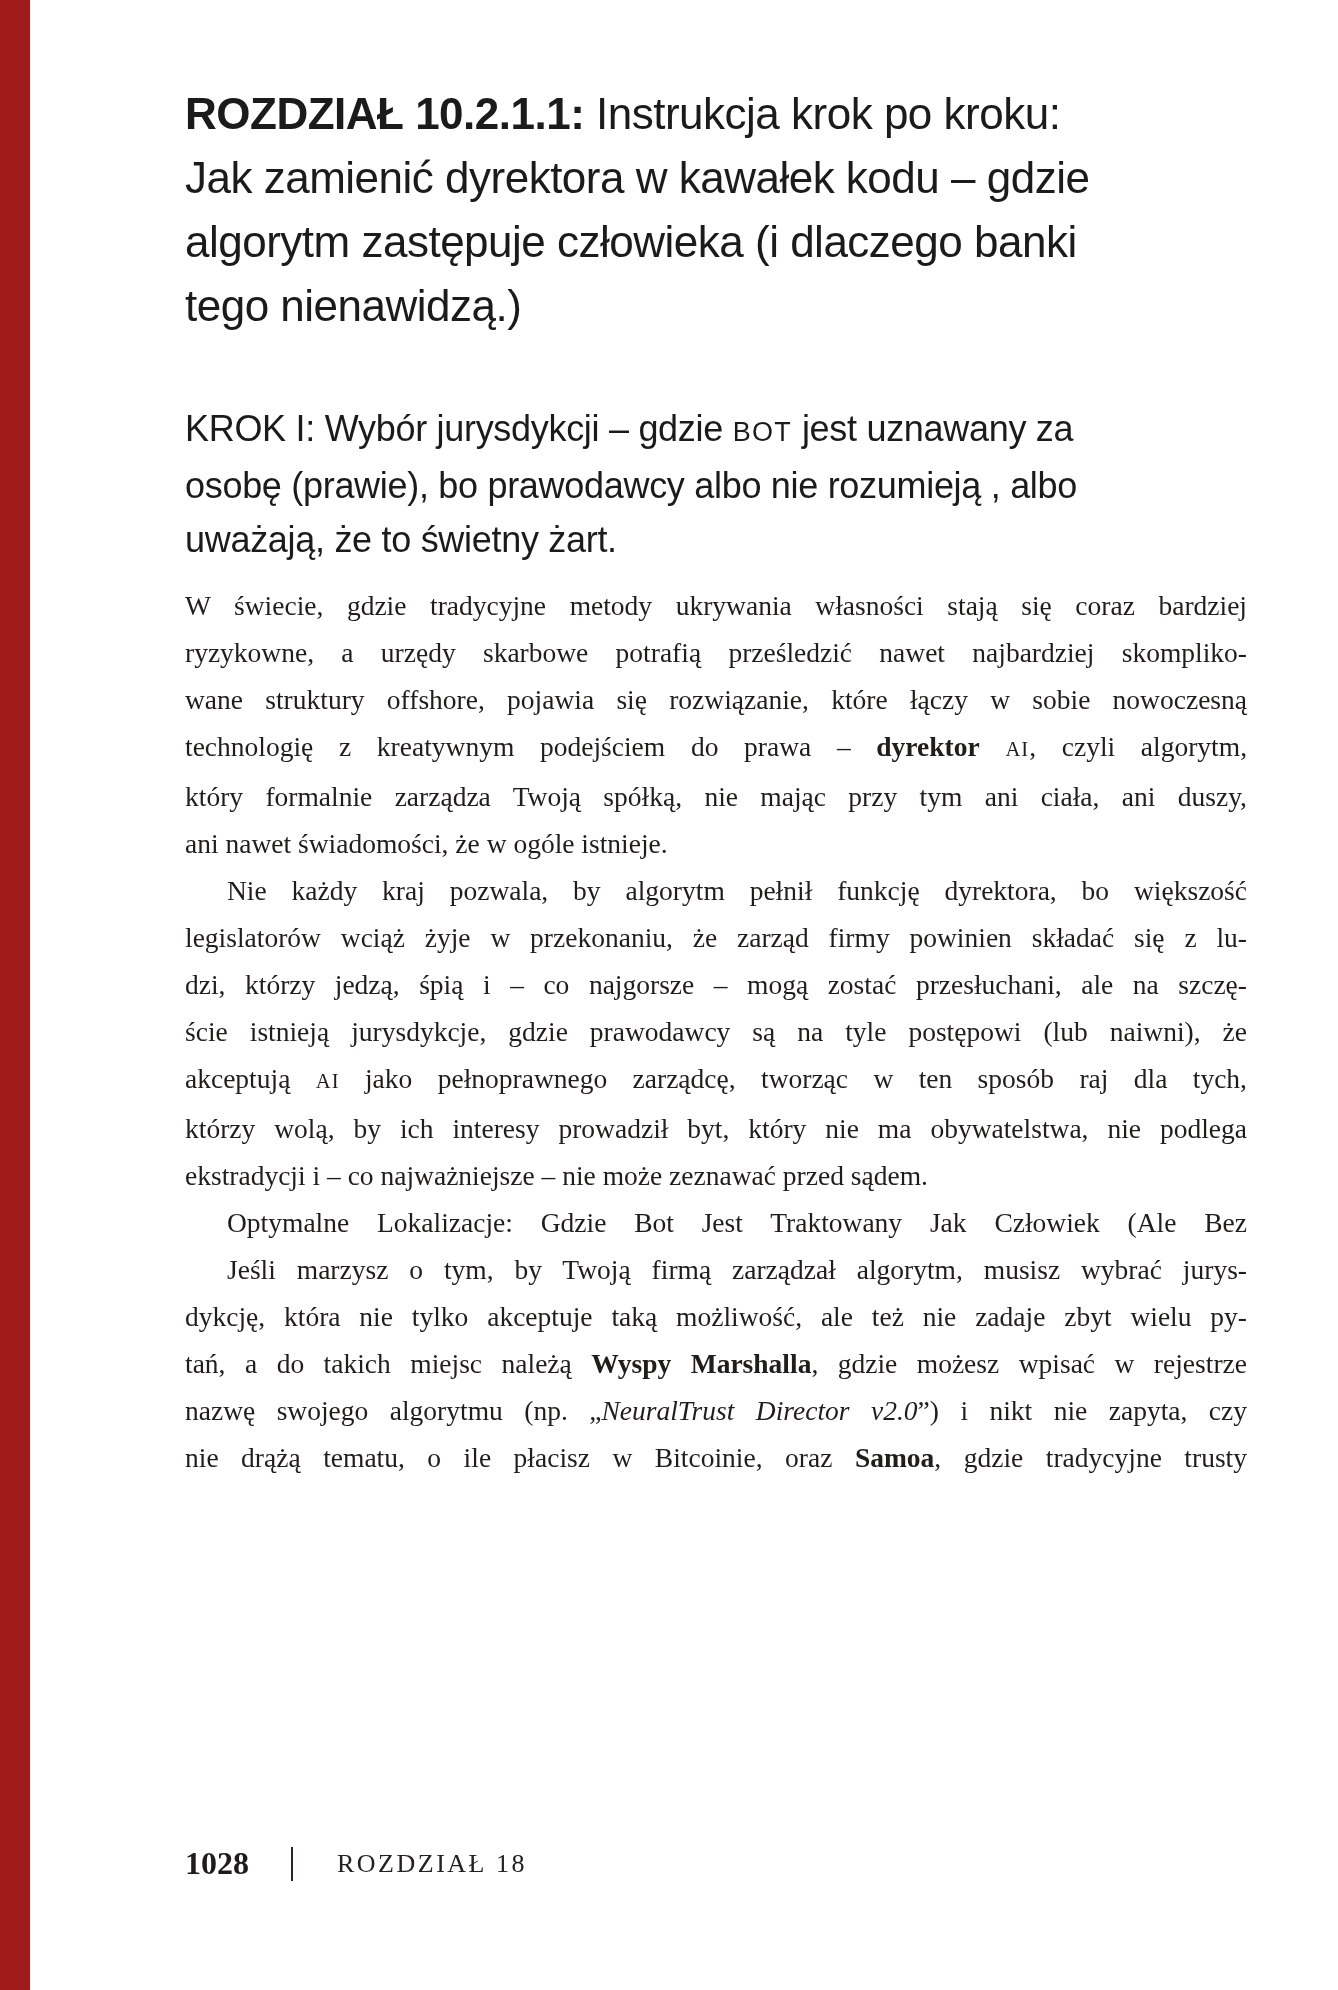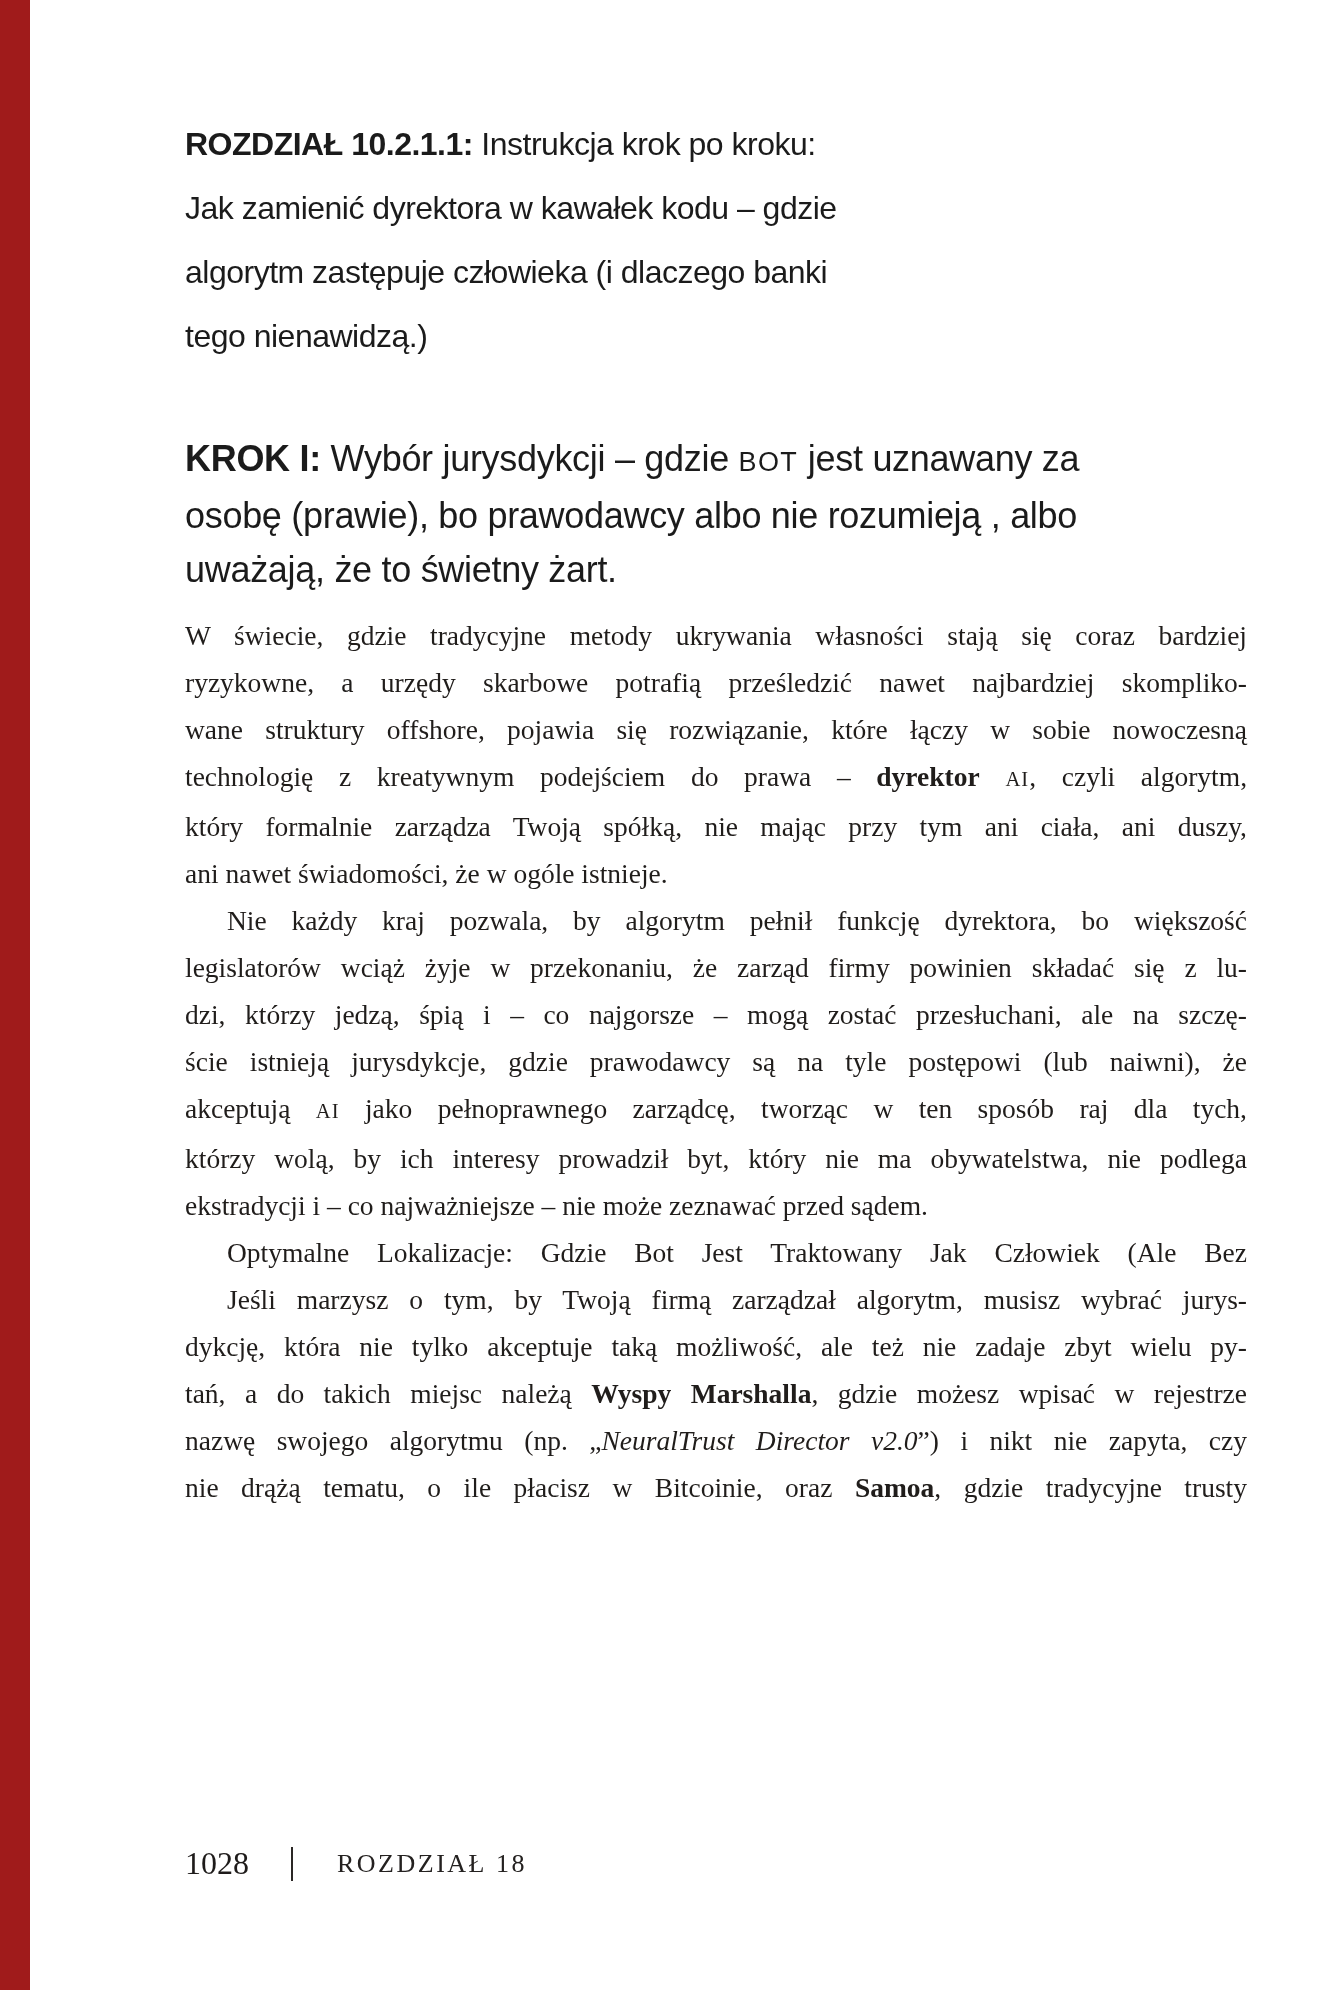--- a/index.html
+++ b/index.html
@@ -8,54 +8,54 @@
     font-family:"Liberation Serif", serif;color:#1e1b1a;overflow:hidden;
   }
   .accent-bar{
     position:absolute;left:0;top:0;width:30px;height:1990px;background:#a01b1b;
   }
   .page{
     position:absolute;left:185px;top:0;width:1062px;
   }
   
   .title{
-    margin-top:112px;
+    margin-top:82px;
     font-family:"Liberation Sans", sans-serif;
-    font-size:32px;line-height:64px;color:#1b1b1b;letter-spacing:-0.5px;
+    font-size:44px;line-height:64px;color:#1b1b1b;letter-spacing:-0.5px;
   }
   .title .b{font-weight:700;}
   
   .subtitle{
     margin-top:28px;
     font-style:italic;font-size:28px;line-height:58px;color:#2b2826;
   }
   
   .krok{
     margin-top:64px;
     font-family:"Liberation Sans", sans-serif;
     font-size:36px;line-height:54px;color:#1b1b1b;letter-spacing:-0.3px;
   }
-  .krok .b{font-weight:700;}
+  .krok .b{font-weight:400;}
   
   .bodytext{
     margin-top:15px;
     font-size:27.5px;line-height:47px;color:#201d1b;
   }
   .ln{text-align:justify;text-align-last:justify;}
   .ln.last{text-align-last:left;}
   .ln.ind{text-indent:42px;}
   .b{font-weight:700;}
   .i{font-style:italic;}
   .sc{font-size:0.75em;letter-spacing:0.05em;}
   
   .footer{
     position:absolute;left:185px;top:1845px;
     display:flex;align-items:center;
   }
-  .page-number{font-weight:400;font-size:32px;color:#1e1b1a;}
+  .page-number{font-weight:700;font-size:32px;color:#1e1b1a;}
   .footer-sep{width:2px;height:34px;background:#2a2725;margin:0 44px 0 42px;}
   .chapter-ref{font-size:26px;letter-spacing:2.5px;color:#242120;}
 </style>
 </head>
 <body>
 
 <div class="accent-bar"></div>
 
 <div class="page">
 

